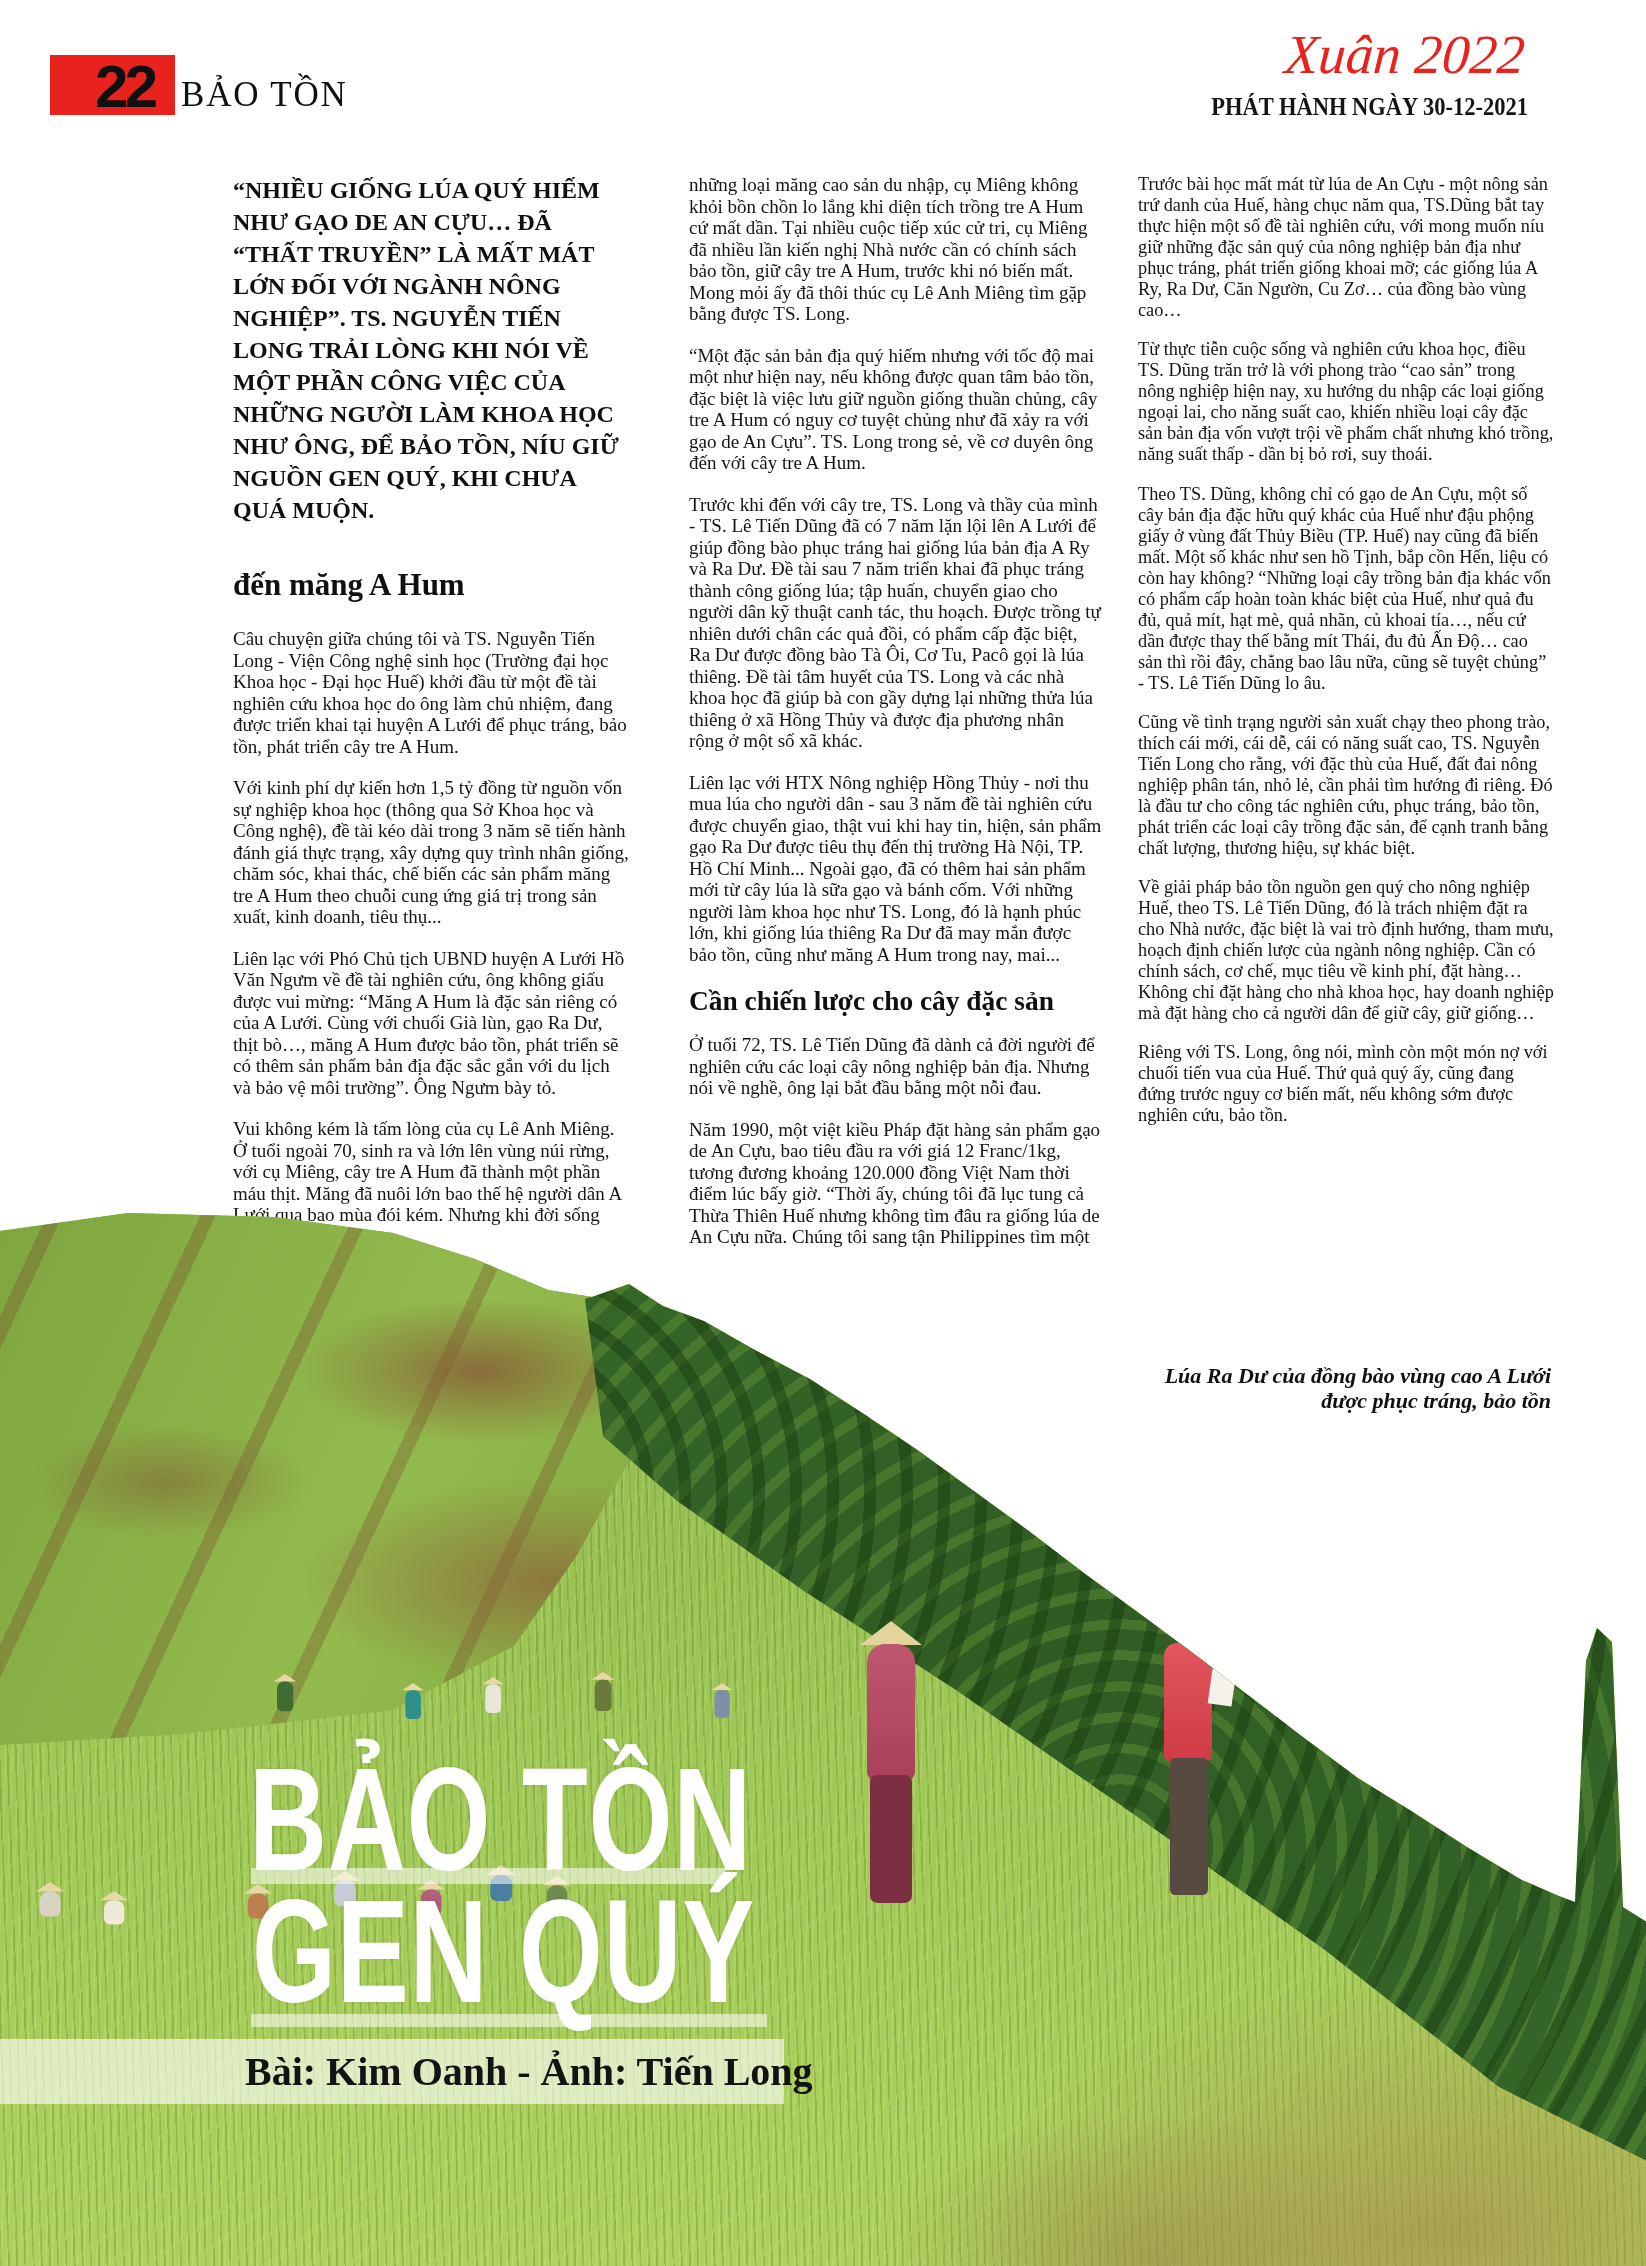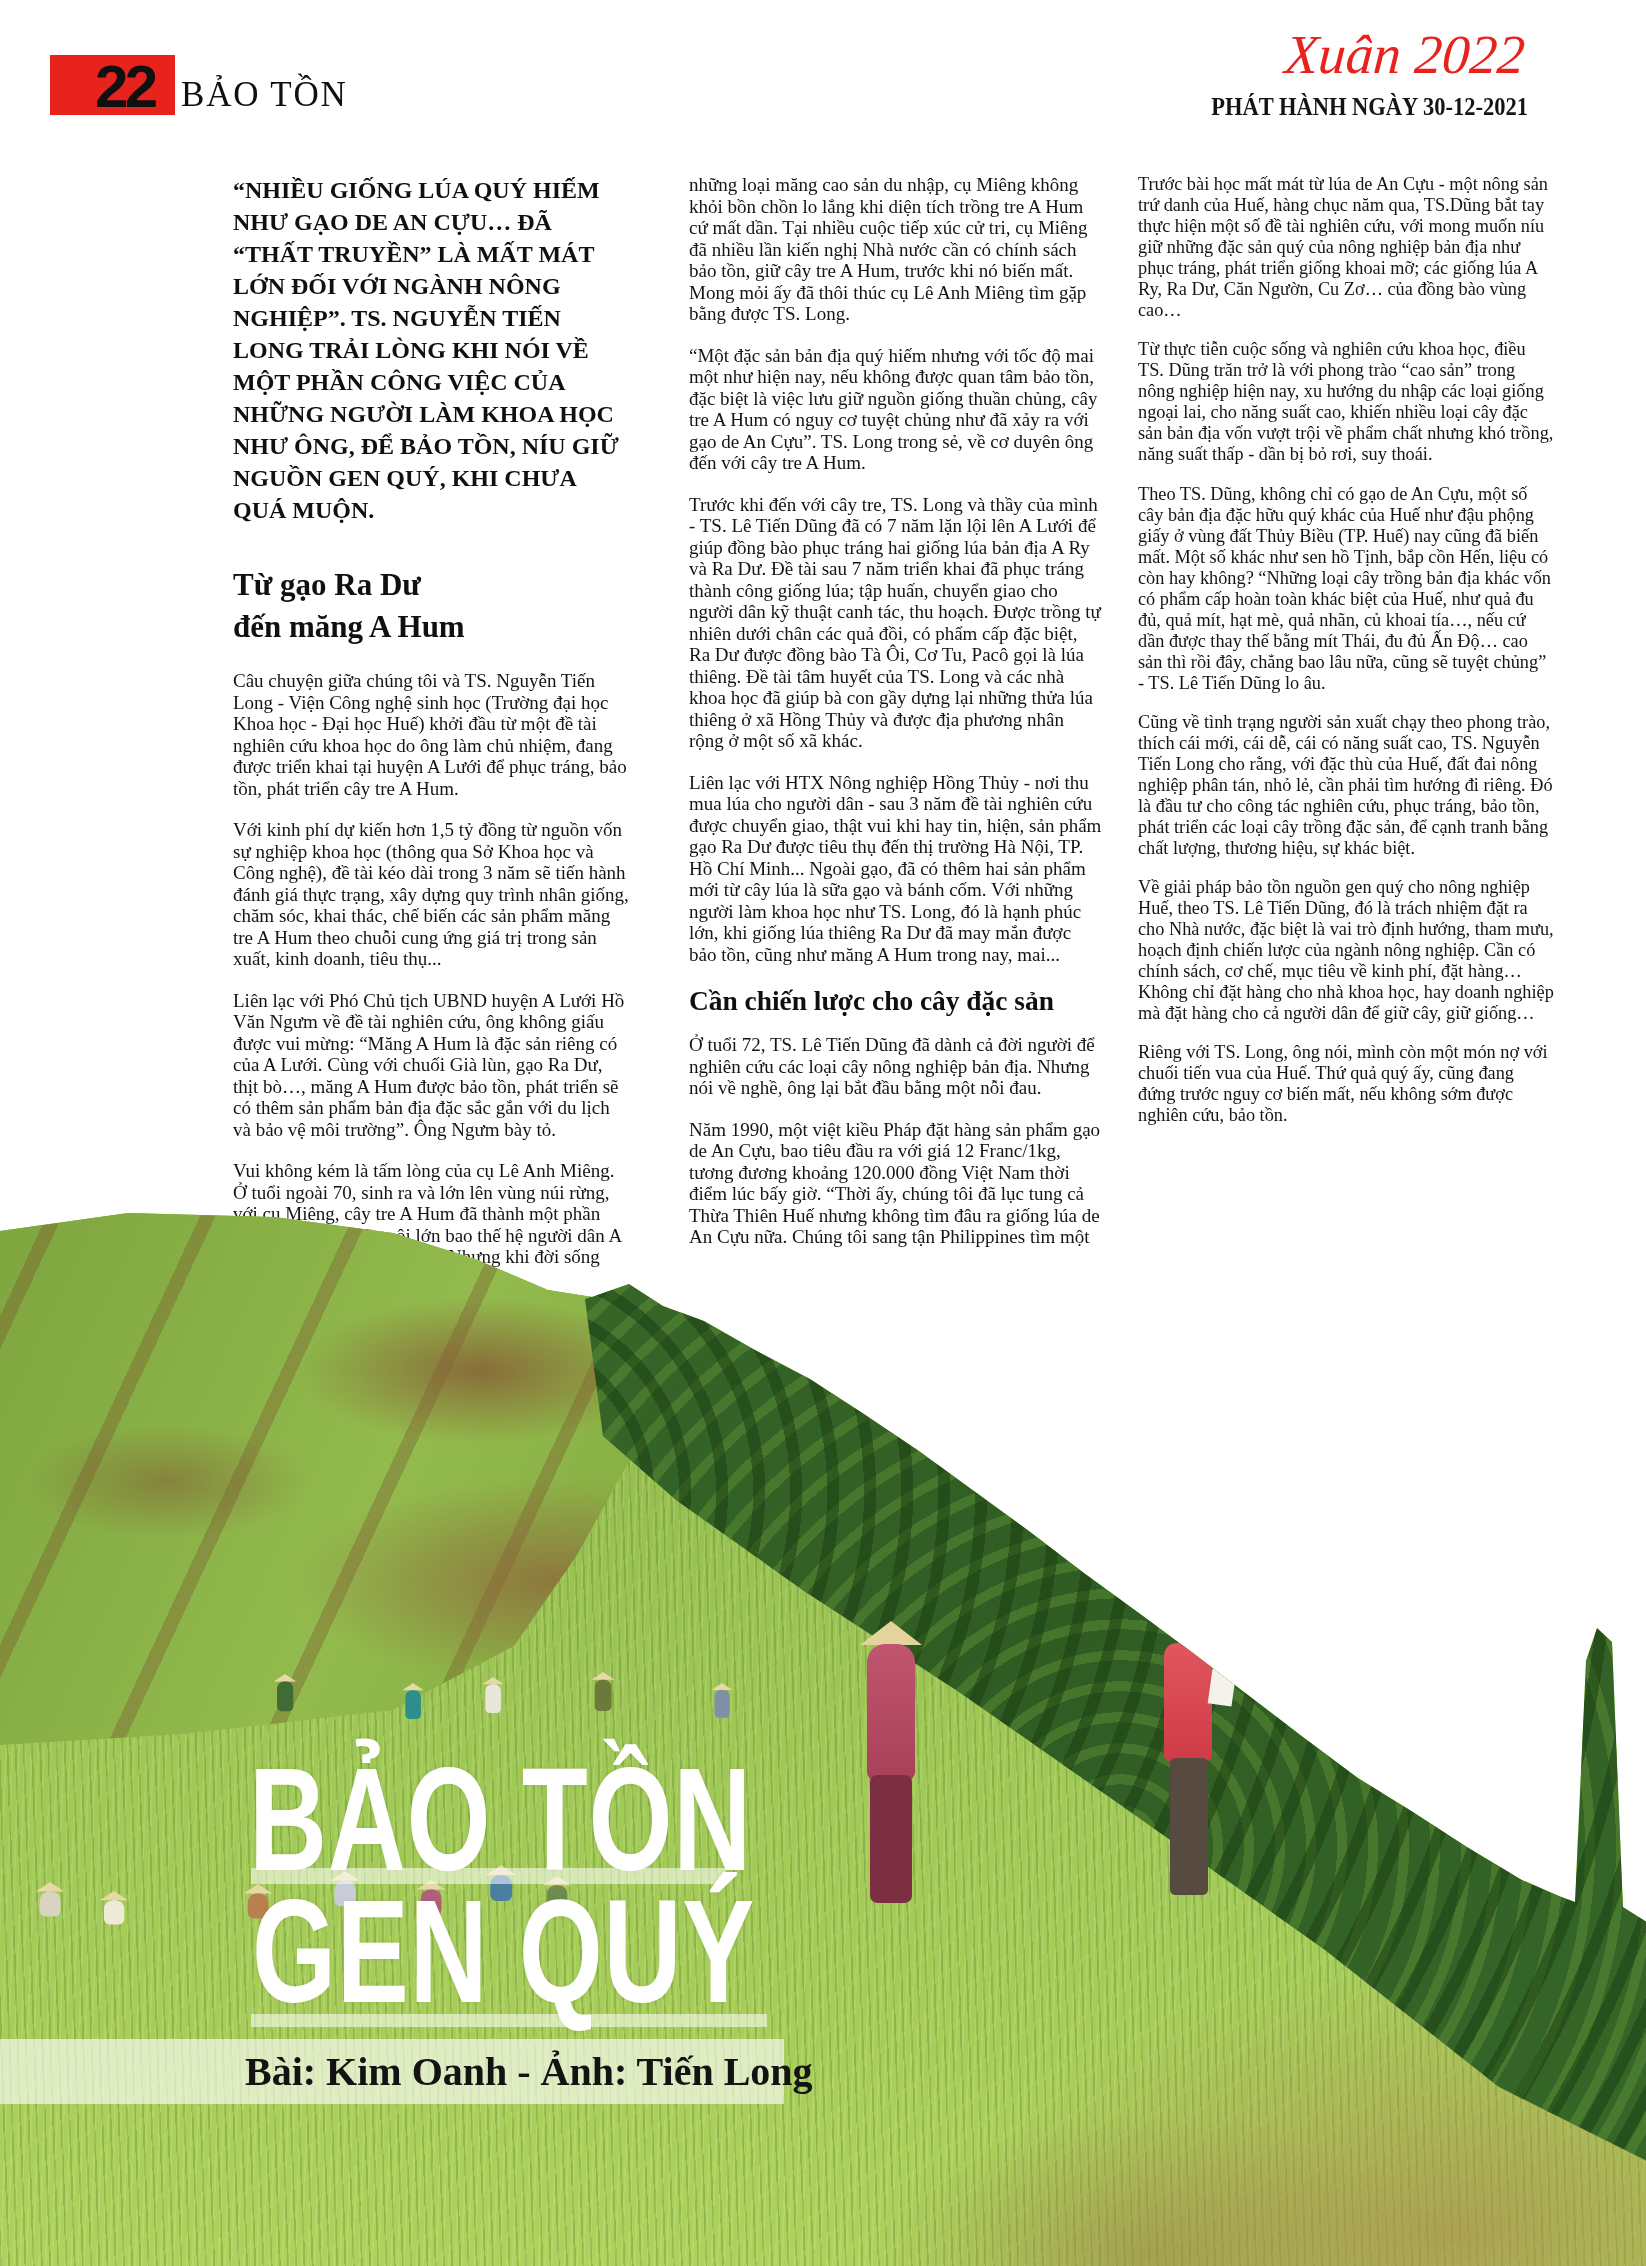--- a/index.html
+++ b/index.html
@@ -119,21 +119,20 @@
 
   <div class="pagenum-block"></div>
   <div class="pagenum">22</div>
   <div class="section-title">BẢO TỒN</div>
   <div class="issue">Xuân 2022</div>
   <div class="publish-line">PHÁT HÀNH NGÀY 30-12-2021</div>
 
   <div class="col col-1">
     <p class="lead">“NHIỀU GIỐNG LÚA QUÝ HIẾM NHƯ GẠO DE AN CỰU… ĐÃ “THẤT TRUYỀN” LÀ MẤT MÁT LỚN ĐỐI VỚI NGÀNH NÔNG NGHIỆP”. TS. NGUYỄN TIẾN LONG TRẢI LÒNG KHI NÓI VỀ MỘT PHẦN CÔNG VIỆC CỦA NHỮNG NGƯỜI LÀM KHOA HỌC NHƯ ÔNG, ĐỂ BẢO TỒN, NÍU GIỮ NGUỒN GEN QUÝ, KHI CHƯA QUÁ MUỘN.</p>
     <div class="heading2">
-      <div>Từ gạo Ra Dư</div>
       <div>đến măng A Hum</div>
     </div>
     <p class="body">Câu chuyện giữa chúng tôi và TS. Nguyễn Tiến Long - Viện Công nghệ sinh học (Trường đại học Khoa học - Đại học Huế) khởi đầu từ một đề tài nghiên cứu khoa học do ông làm chủ nhiệm, đang được triển khai tại huyện A Lưới để phục tráng, bảo tồn, phát triển cây tre A Hum.</p>
     <p class="body">Với kinh phí dự kiến hơn 1,5 tỷ đồng từ nguồn vốn sự nghiệp khoa học (thông qua Sở Khoa học và Công nghệ), đề tài kéo dài trong 3 năm sẽ tiến hành đánh giá thực trạng, xây dựng quy trình nhân giống, chăm sóc, khai thác, chế biến các sản phẩm măng tre A Hum theo chuỗi cung ứng giá trị trong sản xuất, kinh doanh, tiêu thụ...</p>
     <p class="body">Liên lạc với Phó Chủ tịch UBND huyện A Lưới Hồ Văn Ngưm về đề tài nghiên cứu, ông không giấu được vui mừng: “Măng A Hum là đặc sản riêng có của A Lưới. Cùng với chuối Già lùn, gạo Ra Dư, thịt bò…, măng A Hum được bảo tồn, phát triển sẽ có thêm sản phẩm bản địa đặc sắc gắn với du lịch và bảo vệ môi trường”. Ông Ngưm bày tỏ.</p>
     <p class="body">Vui không kém là tấm lòng của cụ Lê Anh Miêng. Ở tuổi ngoài 70, sinh ra và lớn lên vùng núi rừng, với cụ Miêng, cây tre A Hum đã thành một phần máu thịt. Măng đã nuôi lớn bao thế hệ người dân A Lưới qua bao mùa đói kém. Nhưng khi đời sống phát triển hơn,</p>
   </div>
 
   <div class="col col-2">
     <p class="body">những loại măng cao sản du nhập, cụ Miêng không khỏi bồn chồn lo lắng khi diện tích trồng tre A Hum cứ mất dần. Tại nhiều cuộc tiếp xúc cử tri, cụ Miêng đã nhiều lần kiến nghị Nhà nước cần có chính sách bảo tồn, giữ cây tre A Hum, trước khi nó biến mất. Mong mỏi ấy đã thôi thúc cụ Lê Anh Miêng tìm gặp bằng được TS. Long.</p>
@@ -147,20 +146,24 @@
 
   <div class="col col-3">
     <p class="body">Trước bài học mất mát từ lúa de An Cựu - một nông sản trứ danh của Huế, hàng chục năm qua, TS.Dũng bắt tay thực hiện một số đề tài nghiên cứu, với mong muốn níu giữ những đặc sản quý của nông nghiệp bản địa như phục tráng, phát triển giống khoai mỡ; các giống lúa A Ry, Ra Dư, Căn Ngườn, Cu Zơ… của đồng bào vùng cao…</p>
     <p class="body">Từ thực tiễn cuộc sống và nghiên cứu khoa học, điều TS. Dũng trăn trở là với phong trào “cao sản” trong nông nghiệp hiện nay, xu hướng du nhập các loại giống ngoại lai, cho năng suất cao, khiến nhiều loại cây đặc sản bản địa vốn vượt trội về phẩm chất nhưng khó trồng, năng suất thấp - dần bị bỏ rơi, suy thoái.</p>
     <p class="body">Theo TS. Dũng, không chỉ có gạo de An Cựu, một số cây bản địa đặc hữu quý khác của Huế như đậu phộng giấy ở vùng đất Thủy Biều (TP. Huế) nay cũng đã biến mất. Một số khác như sen hồ Tịnh, bắp cồn Hến, liệu có còn hay không? “Những loại cây trồng bản địa khác vốn có phẩm cấp hoàn toàn khác biệt của Huế, như quả đu đủ, quả mít, hạt mè, quả nhãn, củ khoai tía…, nếu cứ dần được thay thế bằng mít Thái, đu đủ Ấn Độ… cao sản thì rồi đây, chẳng bao lâu nữa, cũng sẽ tuyệt chủng” - TS. Lê Tiến Dũng lo âu.</p>
     <p class="body">Cũng về tình trạng người sản xuất chạy theo phong trào, thích cái mới, cái dễ, cái có năng suất cao, TS. Nguyễn Tiến Long cho rằng, với đặc thù của Huế, đất đai nông nghiệp phân tán, nhỏ lẻ, cần phải tìm hướng đi riêng. Đó là đầu tư cho công tác nghiên cứu, phục tráng, bảo tồn, phát triển các loại cây trồng đặc sản, để cạnh tranh bằng chất lượng, thương hiệu, sự khác biệt.</p>
     <p class="body">Về giải pháp bảo tồn nguồn gen quý cho nông nghiệp Huế, theo TS. Lê Tiến Dũng, đó là trách nhiệm đặt ra cho Nhà nước, đặc biệt là vai trò định hướng, tham mưu, hoạch định chiến lược của ngành nông nghiệp. Cần có chính sách, cơ chế, mục tiêu về kinh phí, đặt hàng… Không chỉ đặt hàng cho nhà khoa học, hay doanh nghiệp mà đặt hàng cho cả người dân để giữ cây, giữ giống…</p>
     <p class="body">Riêng với TS. Long, ông nói, mình còn một món nợ với chuối tiến vua của Huế. Thứ quả quý ấy, cũng đang đứng trước nguy cơ biến mất, nếu không sớm được nghiên cứu, bảo tồn.</p>
   </div>
 
+  <div class="caption">
+    <div>Lúa Ra Dư của đồng bào vùng cao A Lưới</div>
+    <div>được phục tráng, bảo tồn</div>
+  </div>
 
   <div class="photo">
     <div class="field"></div>
     <div class="hill"></div>
     <div class="forest"></div>
 
     <div class="fig" style="left:285px;top:514px;transform:scale(.62);">
       <div class="hat"></div>
       <div class="torso" style="background:#3f6b35;"></div>
     </div>

